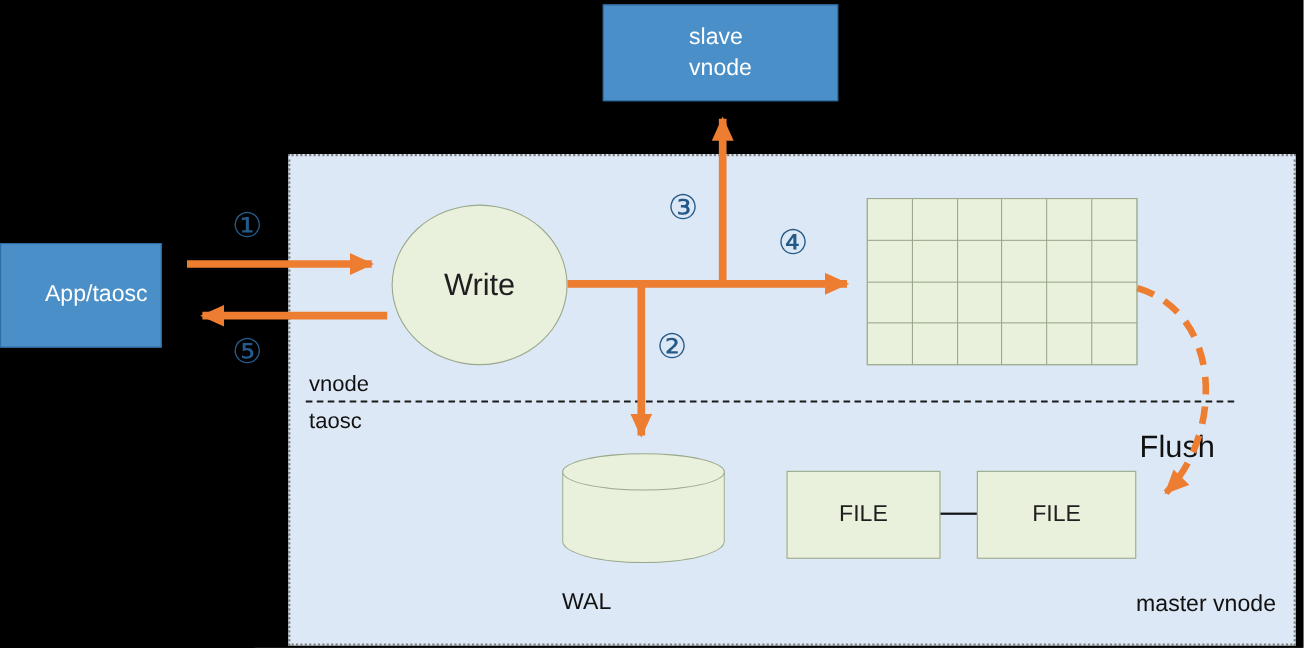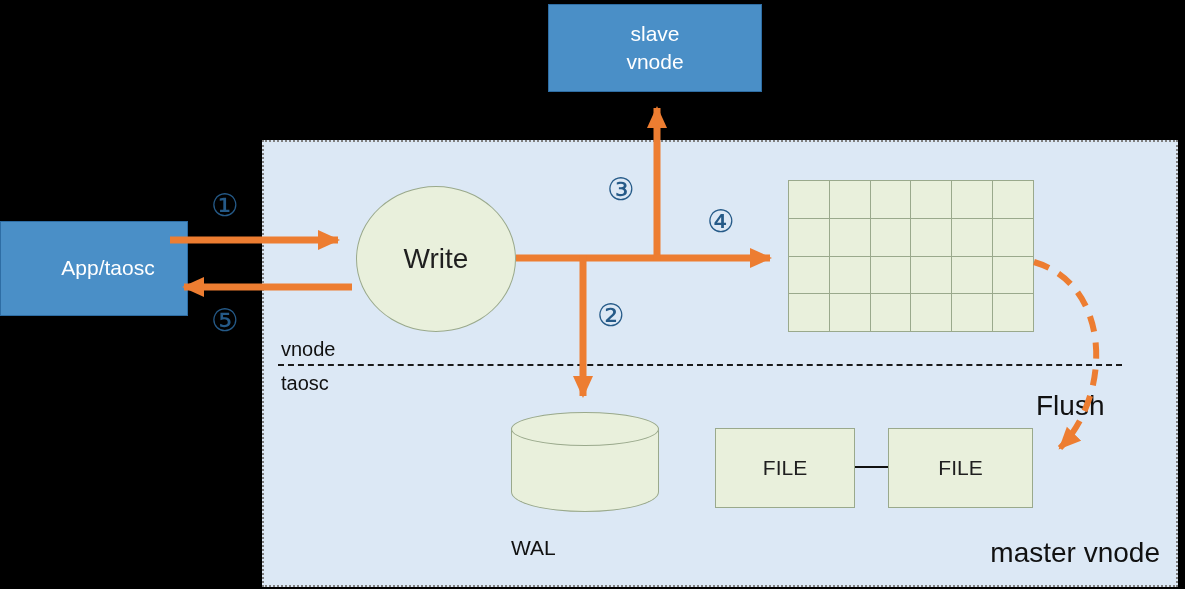--- a/index.html
+++ b/index.html
@@ -17,26 +17,26 @@
     background:var(--panel_bg,#dce8f5);
     border:2px dotted var(--panel_border,#7f7f7f);
     z-index:1;
   }
 
   .blue-box {
     background:var(--blue_box_bg,#4a8fc7);
     border:1px solid var(--blue_box_border,#2e6da4);
     color:#fff;
     display:flex; align-items:center; justify-content:center;
-    text-align:center; font-size:21px; line-height:1.35;
+    text-align:left; font-size:21px; line-height:1.35;
     white-space:pre-line;
     z-index:3;
   }
   .box-slave { left:548px; top:4px; width:214px; height:88px; }
-  .box-app   { left:0px; top:221px; width:188px; height:95px;padding-left:28px; }
+  .box-app   { left:0px; top:221px; width:147px; height:95px;padding-left:28px; }
 
   .green { background:var(--green_bg,#e9f0dc); border:1.5px solid var(--green_border,#9aa98c); }
 
   .ellipse-write {
     left:356px; top:186px; width:160px; height:146px;
     border-radius:50%;
     display:flex; align-items:center; justify-content:center;
     font-size:28px; color:#1f1f1f; z-index:3;
   }
 
@@ -74,21 +74,21 @@
 
   .divider {
     left:278px; top:364px; width:844px; height:0;
     border-top:2px dashed #1a1a1a; z-index:2;
   }
 
   .label { color:#111; font-size:20px; z-index:4; }
   .lbl-memory { left:281px; top:338px; }
   .lbl-disk   { left:281px; top:372px; }
   .lbl-wal    { left:511px; top:536px; width:148px; text-align:left; font-size:21px; }
-  .lbl-master { left:960px; top:537px; width:200px; text-align:right; font-size:28px; }
+  .lbl-master { left:960px; top:537px; width:200px; text-align:right; font-size:21px; }
   .lbl-flush  { left:1036px; top:390px; font-size:28px; }
 
   .stepnum {
     color:var(--number,#255a88);
     font-size:31px; line-height:1; z-index:6;
     font-family:"DejaVu Sans", sans-serif;
   }
   .n1 { left:211px; top:190px; }
   .n2 { left:597px; top:300px; }
   .n3 { left:607px; top:174px; }

